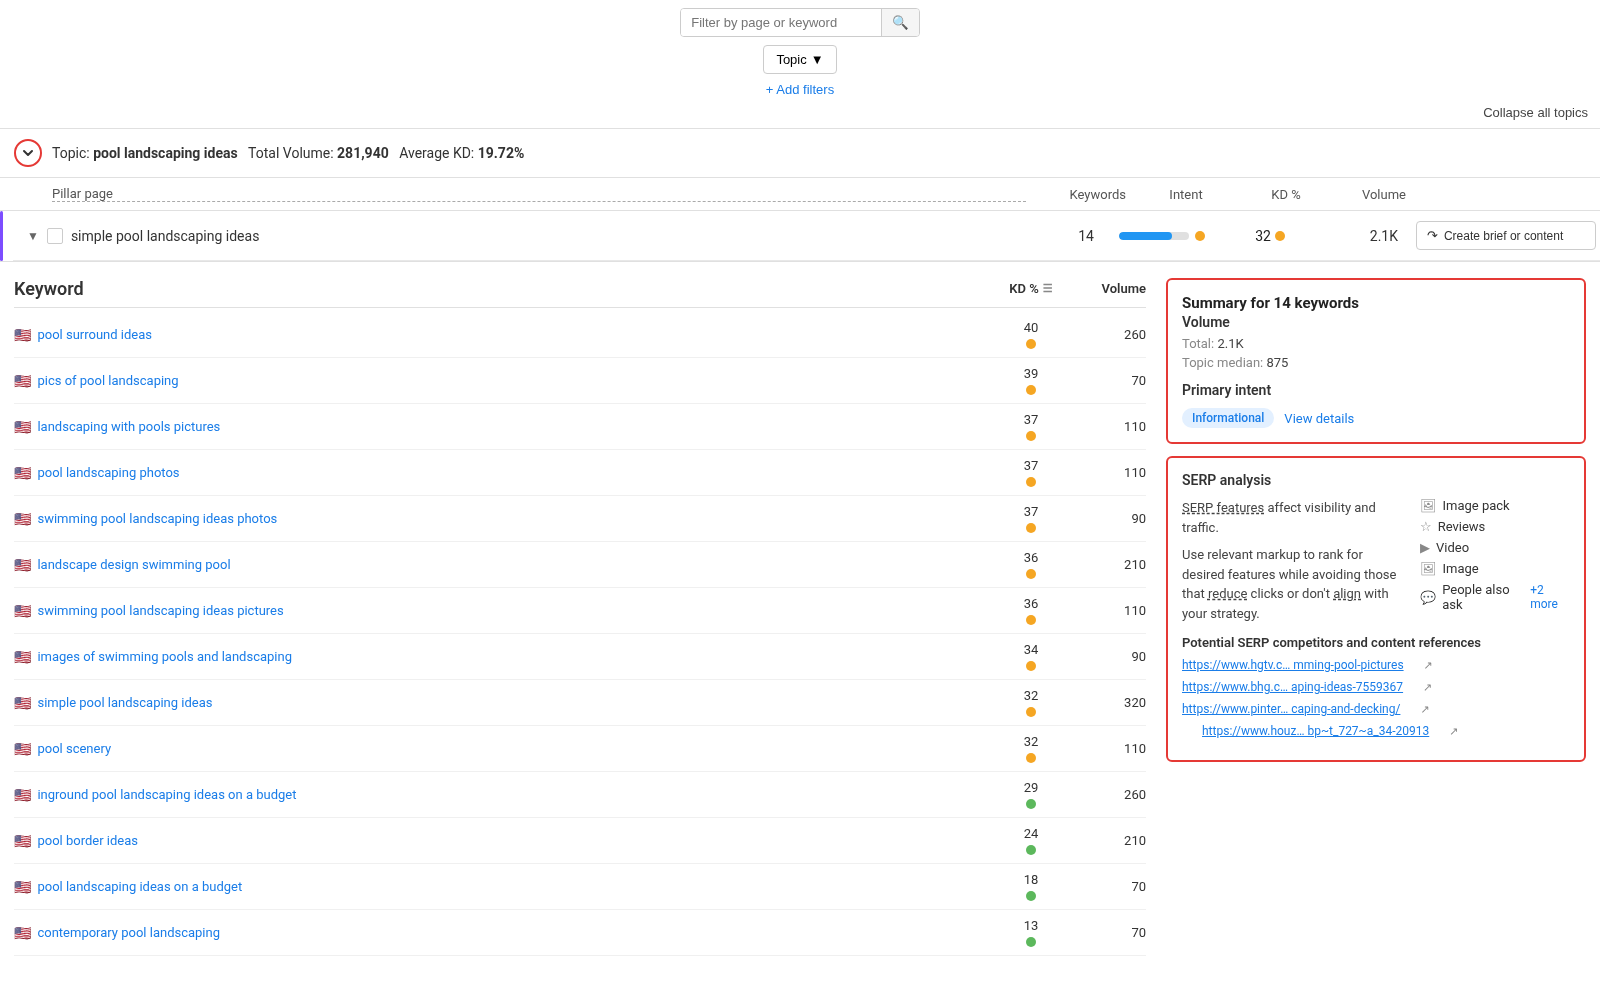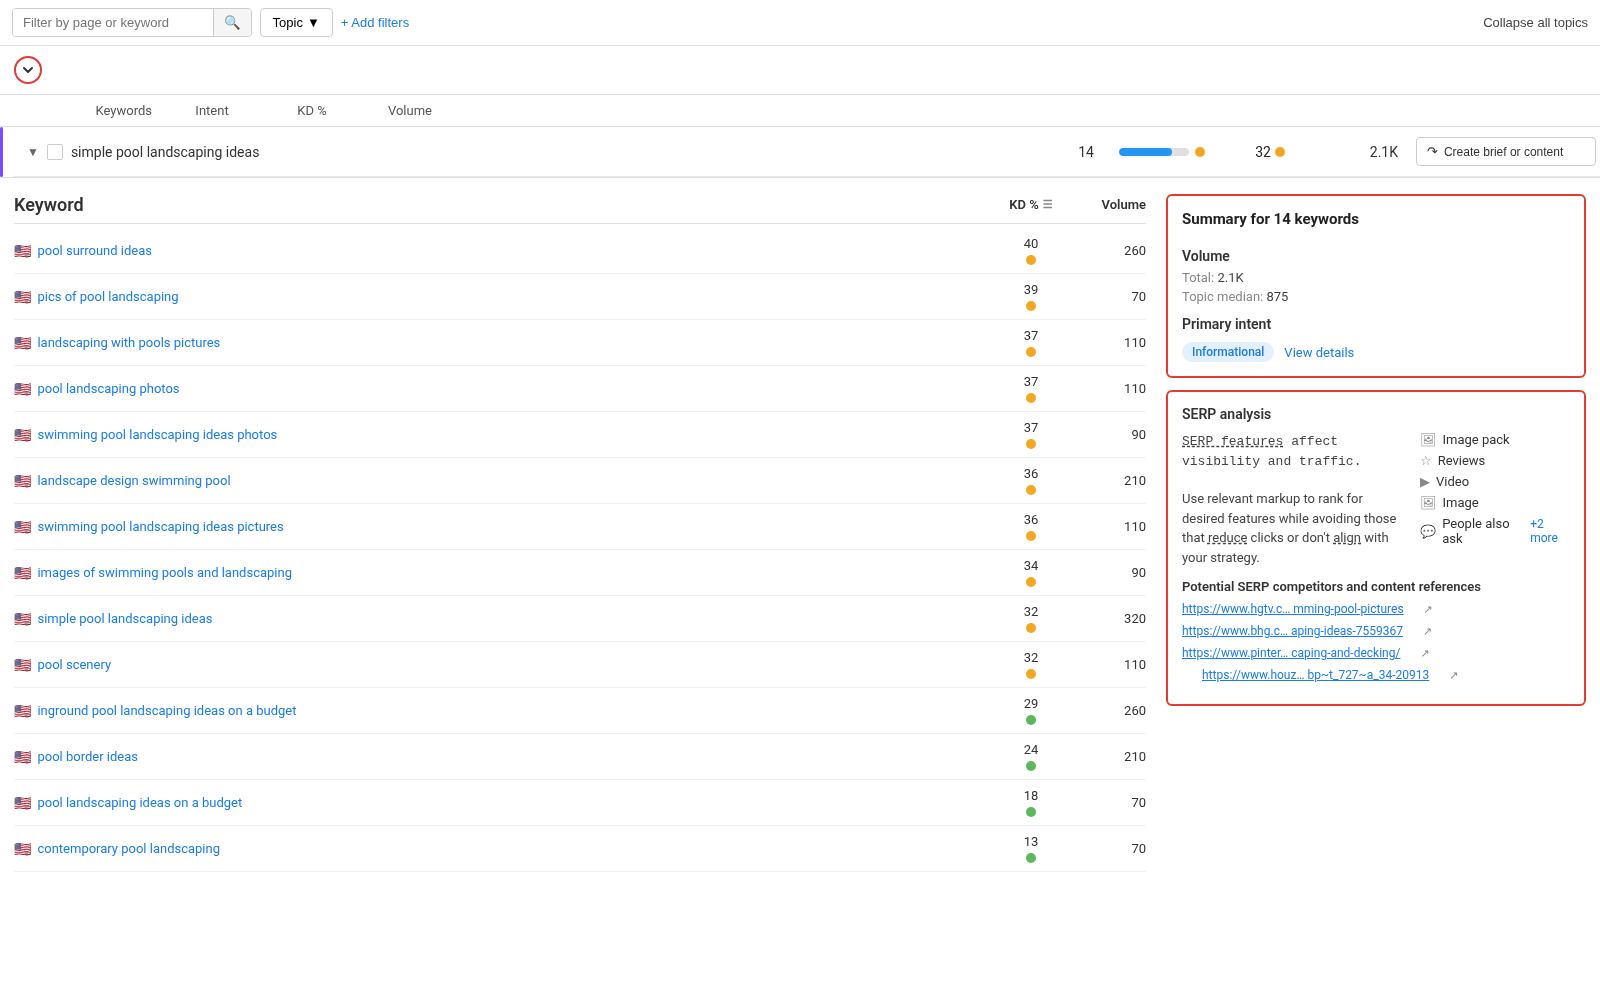--- a/index.html
+++ b/index.html
@@ -2,20 +2,21 @@
 <html><head>
   <meta charset="utf-8">
   <style>
     * { box-sizing: border-box; margin: 0; padding: 0; }
     body { font-family: -apple-system, BlinkMacSystemFont, 'Segoe UI', Roboto, sans-serif; font-size: 14px; background: #fff; color: #222; }
 
     
     .toolbar {
       display: flex; align-items: center; padding: 8px 12px; border-bottom: 1px solid #e0e0e0;
       gap: 8px;
+      flex-direction: column;
     }
     .filter-input-wrap {
       display: flex; align-items: center; border: 1px solid #ccc; border-radius: 4px; overflow: hidden;
       background: #fff;
     }
     .filter-input {
       border: none; outline: none; padding: 6px 10px; font-size: 13px; width: 200px; color: #888;
     }
     .search-btn {
       background: #f5f5f5; border: none; border-left: 1px solid #ccc; padding: 6px 10px; cursor: pointer; color: #555;
@@ -105,21 +106,21 @@
     .flag { font-size: 14px; }
     .kw-kd { width: 90px; text-align: center; font-size: 13px; color: #333; display: flex; align-items: center; justify-content: center; gap: 4px; flex-direction: column; }
     .kw-vol { width: 70px; text-align: right; font-size: 13px; color: #333; }
 
     
     .right-panels { width: 420px; flex-shrink: 0; margin-left: 20px; }
 
     .summary-panel {
       border: 2px solid #e53935; border-radius: 6px; padding: 14px; margin-bottom: 12px;
     }
-    .summary-title { font-size: 15px; font-weight: 700; color: #222; margin-bottom: 20px; }
+    .summary-title { font-size: 15px; font-weight: 700; color: #222; margin-bottom: 2px; }
     .summary-section-title { font-size: 14px; font-weight: 600; color: #333; margin-bottom: 6px; }
     .summary-desc { font-size: 13px; color: #444; margin-bottom: 4px; }
     .primary-intent-row { display: flex; align-items: center; gap: 10px; margin-top: 10px; }
     .intent-badge {
       background: #e3f0ff; color: #1a7de8; border-radius: 12px; padding: 3px 10px; font-size: 12px; font-weight: 500;
     }
     .view-details { color: #1a7de8; font-size: 13px; cursor: pointer; text-decoration: none; }
 
     .serp-panel {
       border: 2px solid #e53935; border-radius: 6px; padding: 14px;
@@ -156,24 +157,33 @@
   <button class="add-filters-btn">+ Add filters</button>
   <button class="collapse-all">Collapse all topics</button>
 </div>
 
 <div class="topic-header">
   <div class="topic-toggle">
     <svg width="14" height="14" viewBox="0 0 14 14" fill="none" xmlns="http://www.w3.org/2000/svg">
       <path d="M3 5L7 9L11 5" stroke="#333" stroke-width="2" stroke-linecap="round" stroke-linejoin="round"></path>
     </svg>
   </div>
+  <div class="topic-header-text">
+    <span>Topic: </span>
+    <strong>pool landscaping ideas</strong>
+    <span>&nbsp;&nbsp;Total Volume: </span>
+    <strong>281,940</strong>
+    <span>&nbsp;&nbsp;Average KD: </span>
+    <strong>19.72%</strong>
+  </div>
 </div>
 
 <div class="col-headers">
   <div style="width:38px;"></div>
+  <div class="col-pillar">Pillar page</div>
   <div class="col-keywords">Keywords</div>
   <div class="col-intent">Intent</div>
   <div class="col-kd">KD %</div>
   <div class="col-volume">Volume</div>
   <div class="col-action"></div>
 </div>
 
 <div style="display:flex; border-bottom: 1px solid #e0e0e0; background:#fff;">
   <div class="purple-bar"></div>
   <div style="flex:1;">
@@ -396,21 +406,21 @@
       <div class="primary-intent-row">
         <span class="intent-badge">Informational</span>
         <a class="view-details" href="#">View details</a>
       </div>
     </div>
 
     <div class="serp-panel">
       <div class="serp-title">SERP analysis</div>
       <div class="serp-body">
         <div class="serp-left">
-          <p style="margin-bottom:18px;font-family:Liberation Mono, monospace;">
+          <p style="margin-bottom:8px;">
             <span class="underline-dashed">SERP features</span>
             <span>affect visibility and traffic.</span>
           </p>
           <p>
             <span>Use relevant markup to rank for desired features while avoiding those that</span>
             <span class="underline-dashed">reduce</span>
             <span>clicks or don't</span>
             <span class="underline-dashed">align</span>
             <span>with your strategy.</span>
           </p>

